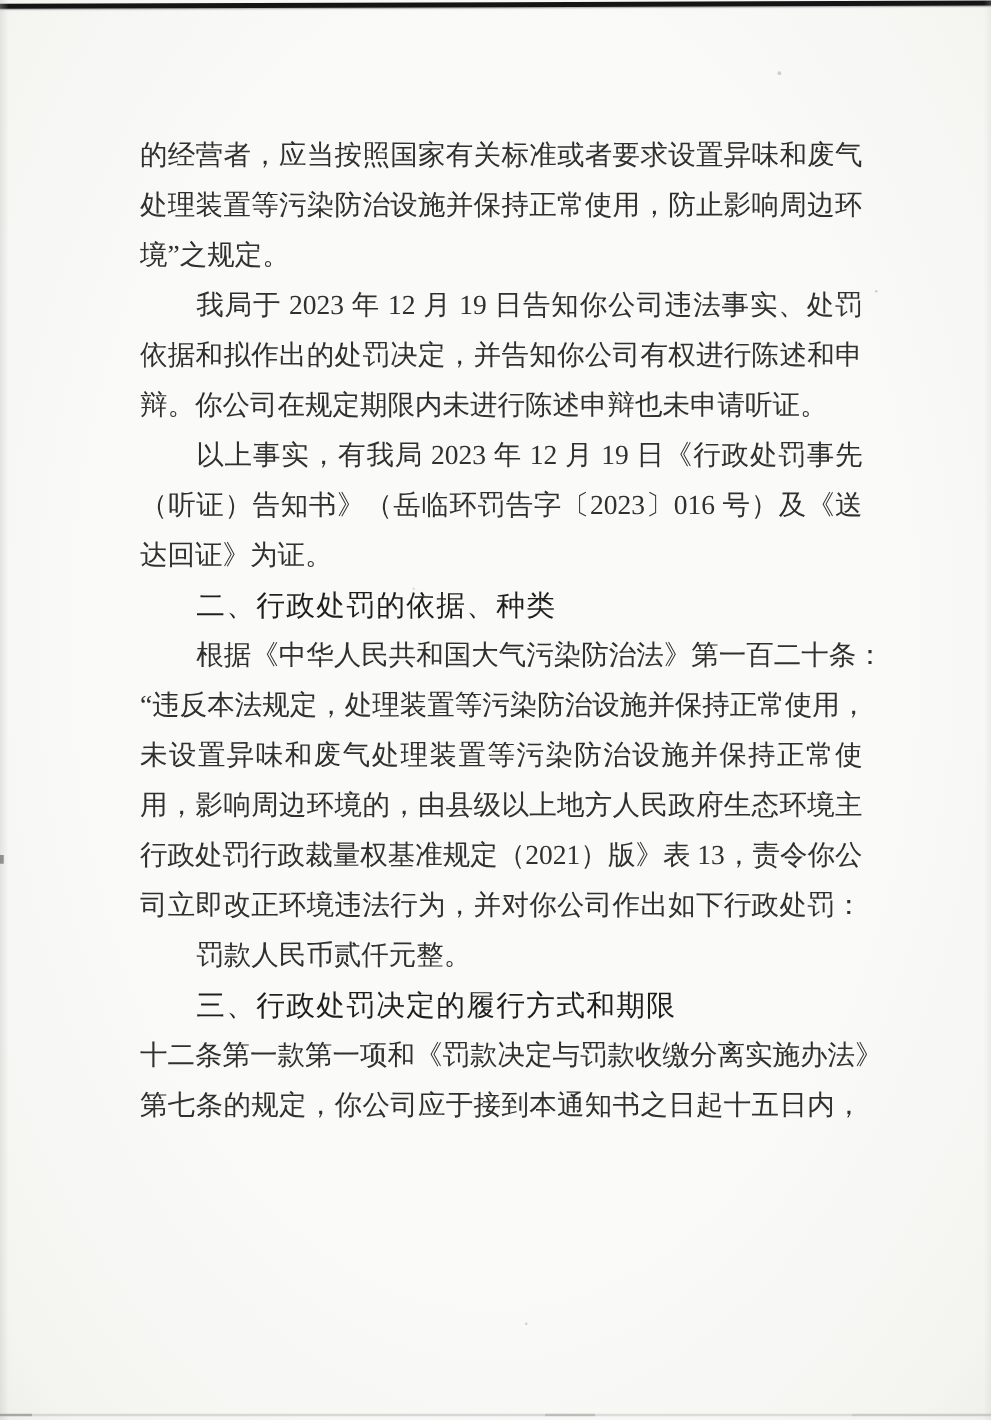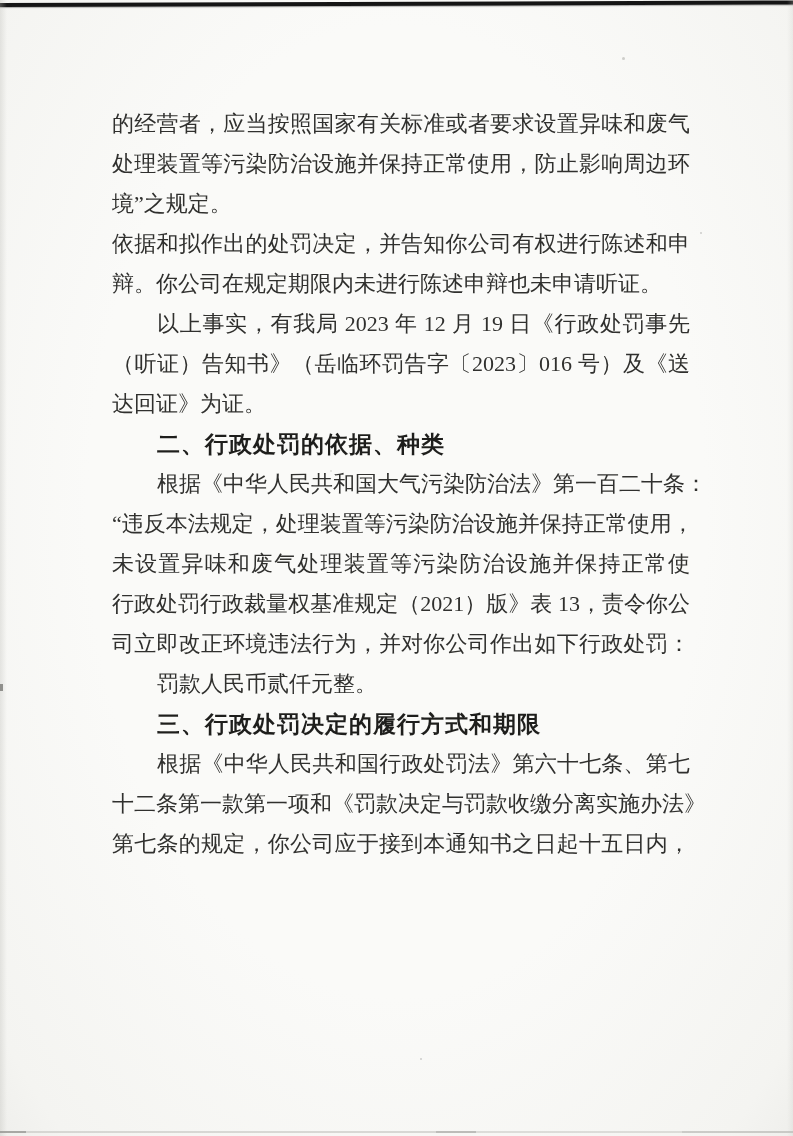--- a/index.html
+++ b/index.html
@@ -97,21 +97,21 @@
   }
   .line.flush-left {
     text-align: right;
     text-align-last: left;
   }
   .line.indent {
     padding-left: 45px;
   }
   .line.heading {
     font-family: "Liberation Sans", "DejaVu Sans", sans-serif;
-    font-weight: 700;
+    font-weight: 400;
     font-size: 23px;
     color: #1e1e1c;
     letter-spacing: 1px;
     filter: blur(0.15px);
   }
 </style>
 </head>
 <body>
 
 <div class="page">
@@ -120,31 +120,32 @@
   <div class="scan-right"></div>
   <div class="edge-mark"></div>
   <div class="speck s1"></div>
   <div class="speck s2"></div>
   <div class="speck s3"></div>
   <div class="speck s4"></div>
   <div class="content" id="doc-content">
       <div class="line">的经营者，应当按照国家有关标准或者要求设置异味和废气</div>
       <div class="line">处理装置等污染防治设施并保持正常使用，防止影响周边环</div>
       <div class="line flush-left">境”之规定。</div>
+      <div class="line indent">我局于 2023 年 12 月 19 日告知你公司违法事实、处罚</div>
       <div class="line">依据和拟作出的处罚决定，并告知你公司有权进行陈述和申</div>
       <div class="line flush-left">辩。你公司在规定期限内未进行陈述申辩也未申请听证。</div>
       <div class="line indent">以上事实，有我局 2023 年 12 月 19 日《行政处罚事先</div>
       <div class="line">（听证）告知书》（岳临环罚告字〔2023〕016 号）及《送</div>
       <div class="line flush-left">达回证》为证。</div>
       <div class="line heading indent flush-left">二、行政处罚的依据、种类</div>
       <div class="line indent">根据《中华人民共和国大气污染防治法》第一百二十条：</div>
       <div class="line">“违反本法规定，处理装置等污染防治设施并保持正常使用，</div>
       <div class="line">未设置异味和废气处理装置等污染防治设施并保持正常使</div>
+      <div class="line">用，影响周边环境的，由县级以上地方人民政府生态环境主</div>
       <div class="line">行政处罚行政裁量权基准规定（2021）版》表 13，责令你公</div>
       <div class="line">司立即改正环境违法行为，并对你公司作出如下行政处罚：</div>
       <div class="line indent flush-left">罚款人民币贰仟元整。</div>
       <div class="line heading indent flush-left">三、行政处罚决定的履行方式和期限</div>
-      <div class="line indent">根据《中华人民共和国行政处罚法》第六十七条、第七</div>
       <div class="line">十二条第一款第一项和《罚款决定与罚款收缴分离实施办法》</div>
       <div class="line">第七条的规定，你公司应于接到本通知书之日起十五日内，</div>
     </div>
   <div class="scan-bottom"></div>
 </div>
 
 </body></html>

